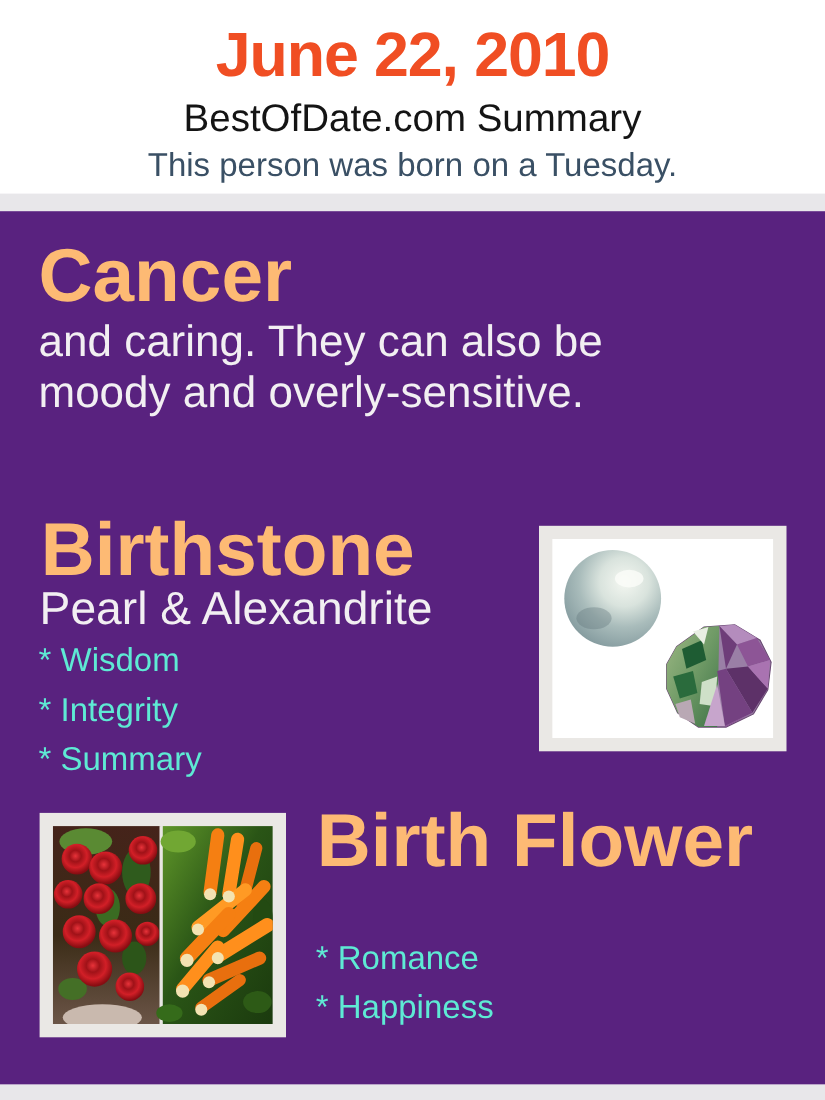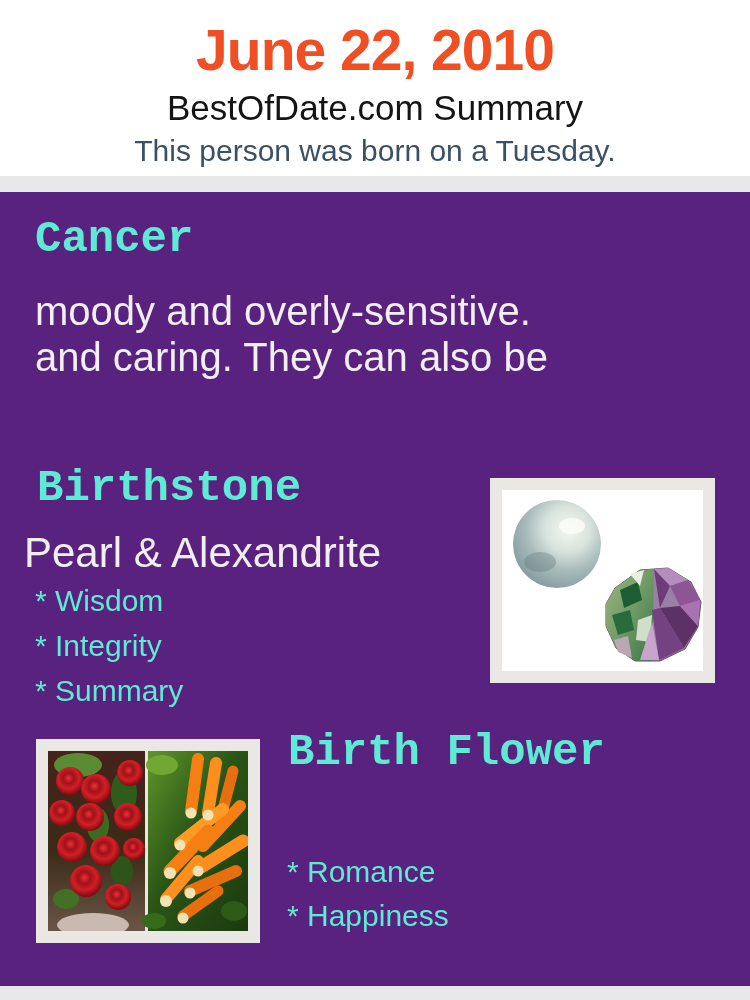--- a/index.html
+++ b/index.html
@@ -14,26 +14,26 @@
     color:#F04E23;line-height:1.0;
   }
   .subtitle{margin-top:11px;font-size:35px;color:#141414;line-height:1.0;}
   .born{margin-top:11px;font-size:30px;color:#3A5065;line-height:1.0;}
   .divider{position:absolute;top:176px;left:0;width:750px;height:16px;background:#E8E7EA;}
   
   .purple{
     position:absolute;top:192px;left:0;width:750px;height:794px;
     background:#59227F;
   }
-  .purple .h1{position:absolute;font-size:44px;font-weight:700;color:#5eead4;line-height:1.0;white-space:nowrap;font-family:Liberation Mono, monospace;}
+  .purple .h1{position:absolute;font-size:68px;font-weight:700;color:#fdba74;line-height:1.0;white-space:nowrap;}
   .h-cancer{left:35px;top:25px;}
   .desc{position:absolute;left:35px;top:96px;font-size:40px;line-height:46px;color:#F2EFF2;white-space:nowrap;}
   .h-birthstone{left:37px;top:274px;}
   .names{position:absolute;font-size:42px;color:#F2EFF2;line-height:1.0;white-space:nowrap;}
-  .stone-names{left:24px;top:340px;}
+  .stone-names{left:36px;top:340px;}
   .traits{position:absolute;font-size:30px;line-height:45px;color:#5eead4;white-space:nowrap;}
   .stone-traits{left:35px;top:386px;}
   .h-flower{left:288px;top:538px;}
   .flower-names{left:286px;top:602px;}
   .flower-traits{left:287px;top:658px;line-height:44px;}
   
   .photo{
     position:absolute;box-sizing:border-box;background:#EAE8E5;padding:12px;
     margin:0;
   }
@@ -54,22 +54,22 @@
     <div class="born">This person was born on a Tuesday.</div>
   </header>
 
   <div class="divider"></div>
 
   <main class="purple">
 
     <div class="h1 h-cancer">Cancer</div>
 
     <div class="desc">
+      <div>and caring. They can also be</div>
       <div>moody and overly-sensitive.</div>
-      <div>and caring. They can also be</div>
     </div>
 
     <div class="h1 h-birthstone">Birthstone</div>
     <div class="names stone-names">Pearl &amp; Alexandrite</div>
     <div class="traits stone-traits">
       <div>* Wisdom</div>
       <div>* Integrity</div>
       <div>* Summary</div>
     </div>
 

